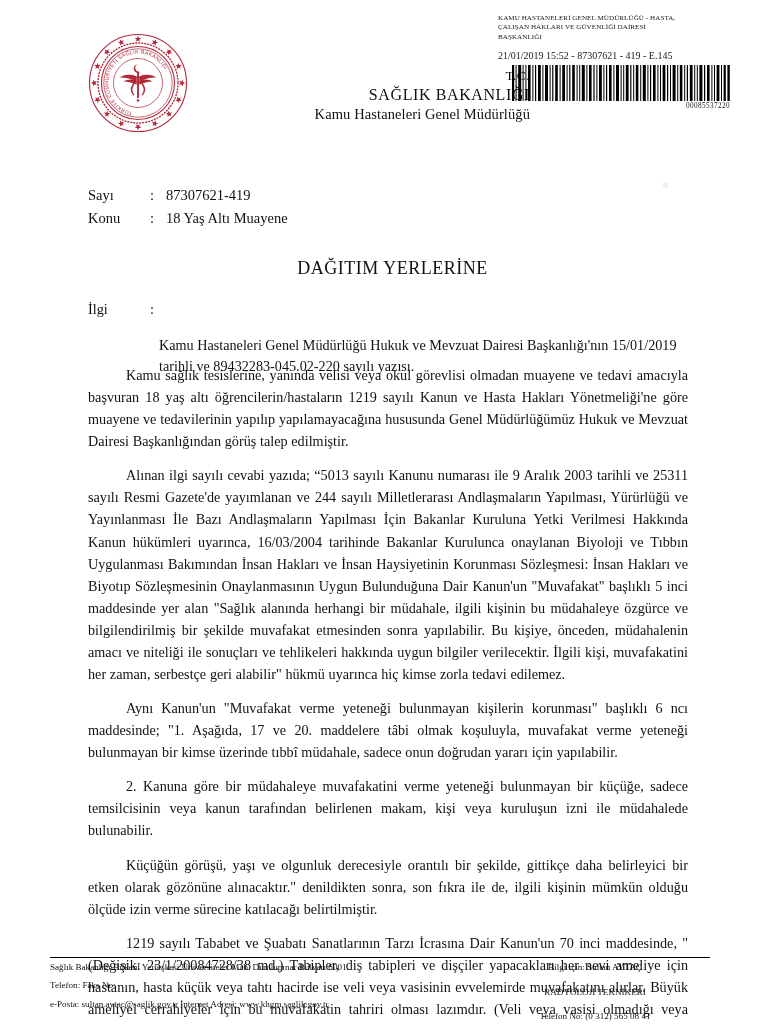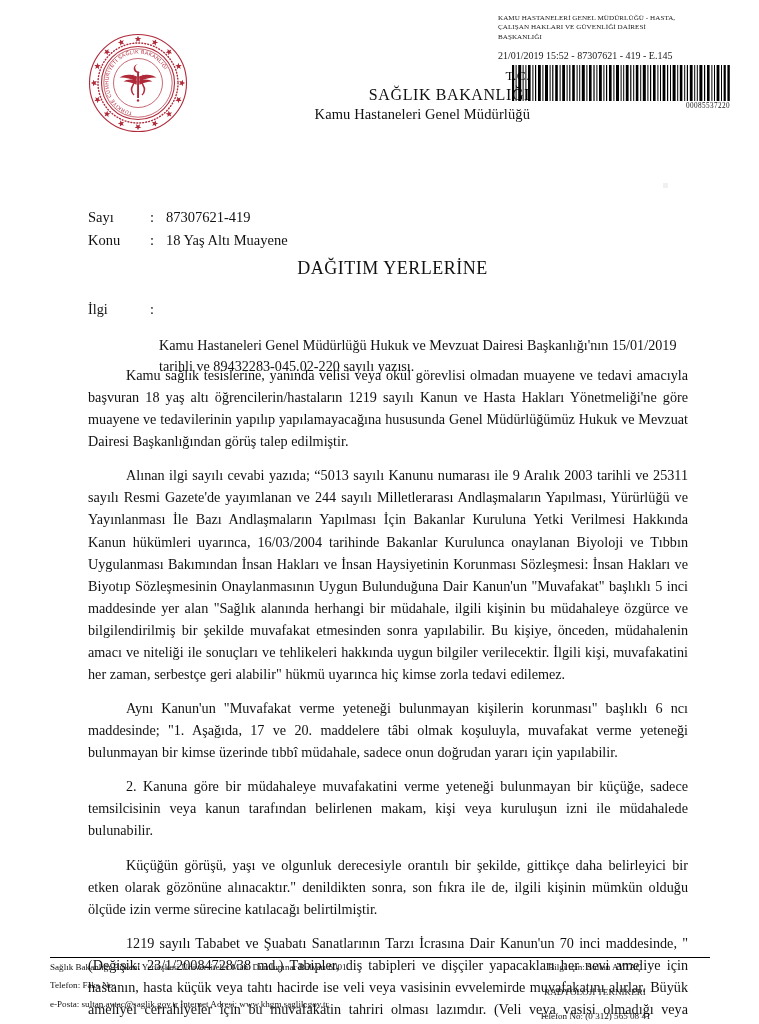--- a/index.html
+++ b/index.html
@@ -92,21 +92,21 @@
     font-size: 7.2px;
     letter-spacing: 0.4px;
     color: #1a1a1a;
     margin-top: 1px;
   }
 
   
   .meta {
     position: absolute;
     left: 88px;
-    top: 206px;
+    top: 184px;
     font-size: 14.5px;
     line-height: 1.62;
   }
   .meta-row { display: flex; }
   .meta-label { width: 62px; }
   .meta-colon { width: 16px; }
   .meta-value { white-space: nowrap; }
 
   
   .dist {

